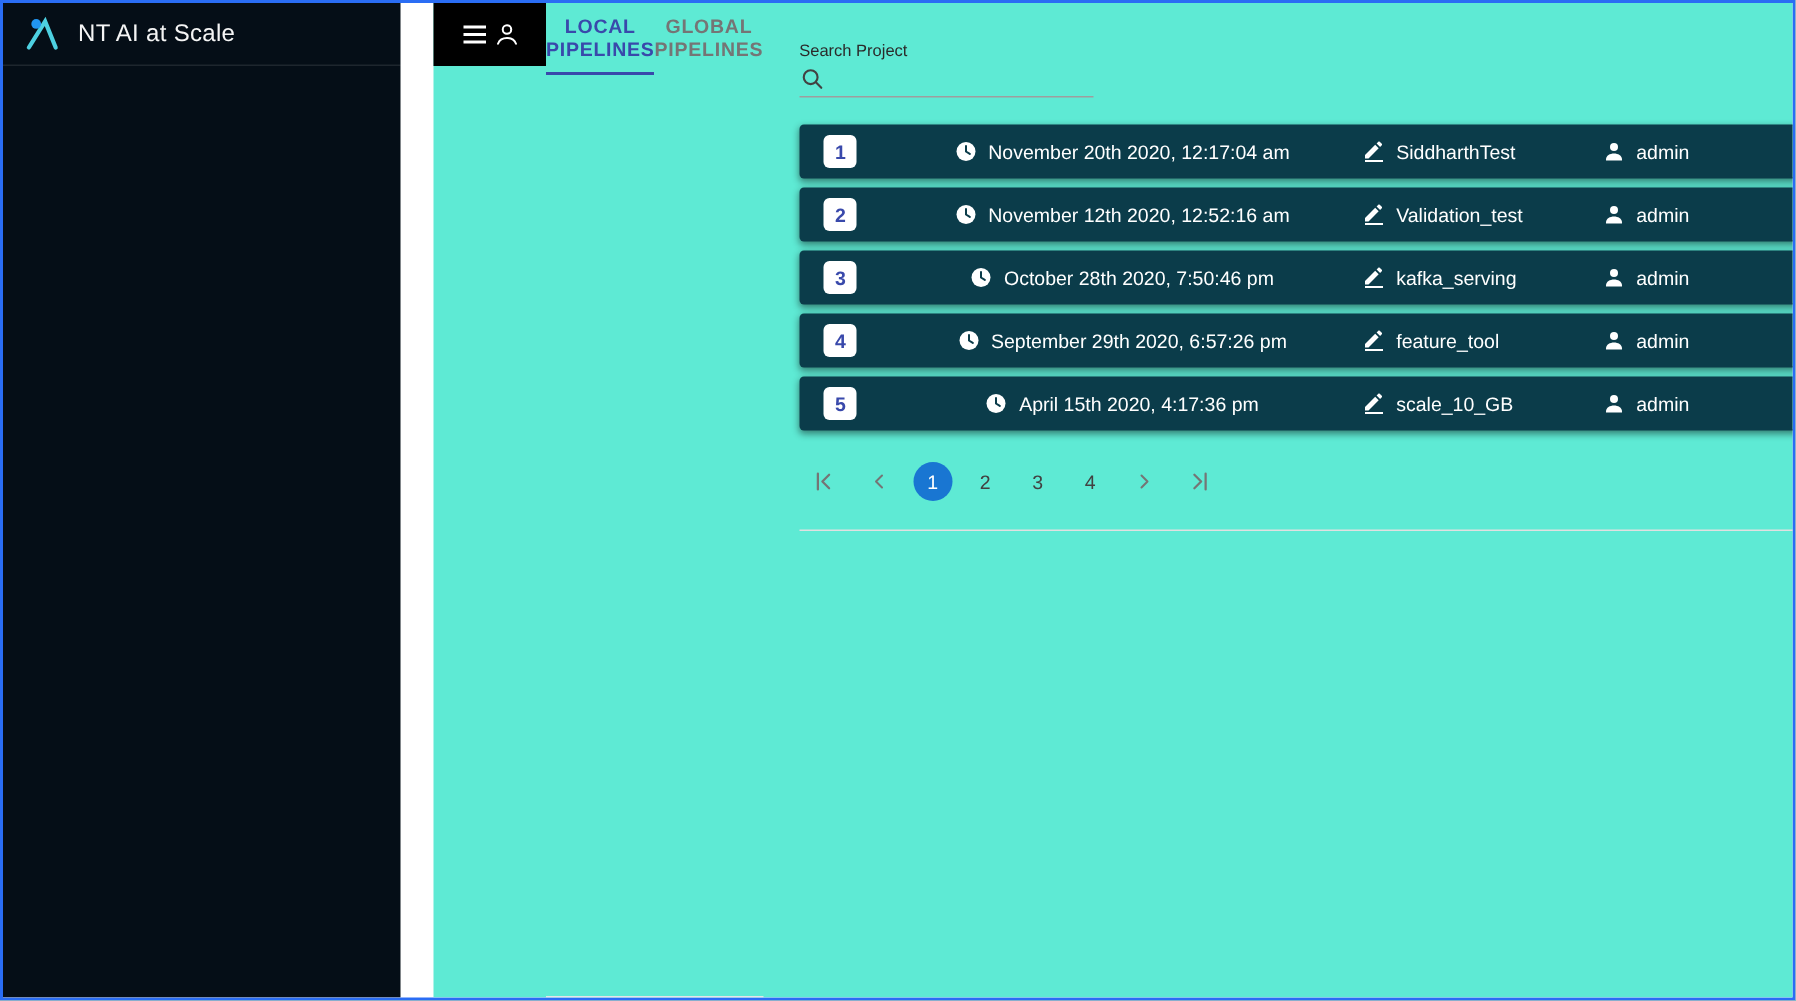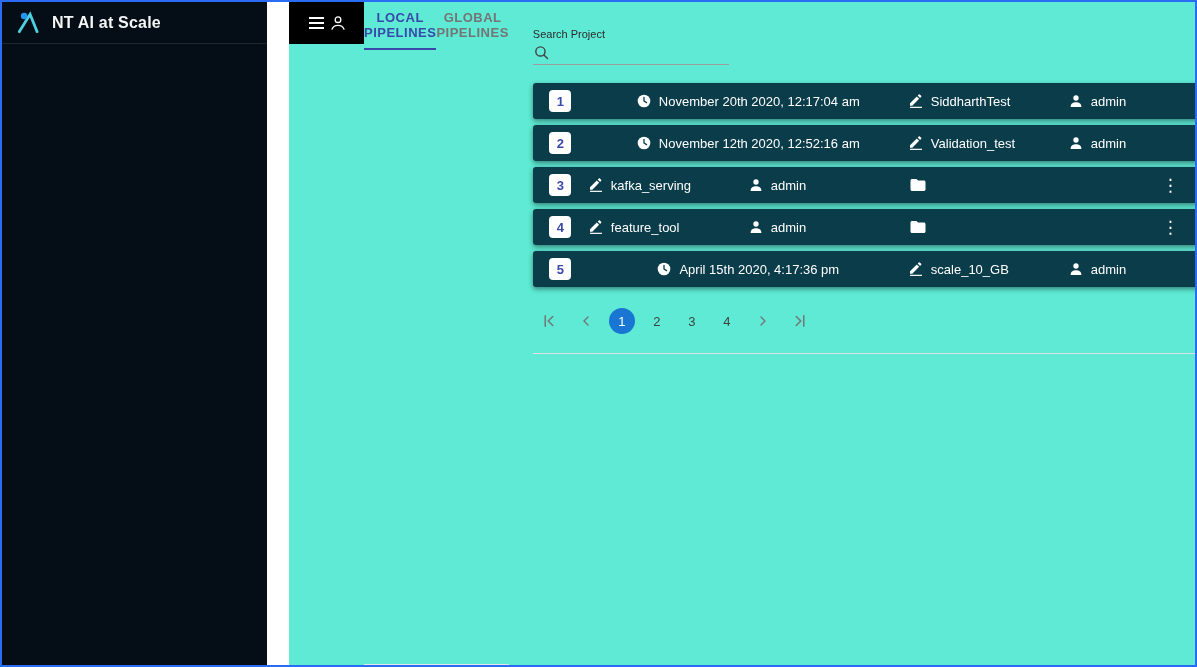--- a/index.html
+++ b/index.html
@@ -14,21 +14,21 @@
   }
 
   
   .sidebar{
     width:265px; min-width:265px; height:100%;
     background:var(--sidebar-bg,#050e17);
     color:#fff; display:flex; flex-direction:column;
   }
   .sidebar-header{
     height:42px; display:flex; align-items:center; gap:10px;
-    padding:0 14px; border-bottom:1px solid rgba(255,255,255,.10);font-weight:bold;
+    padding:0 14px; border-bottom:1px solid rgba(255,255,255,.10);
   }
   .logo-text{ font-size:16px; color:#f5f5f5; letter-spacing:.2px; }
   .sidebar-item{
     margin-top:16px; padding:6px 16px; display:flex; align-items:center; gap:11px;
     font-size:13.5px; color:#e8e8e8; cursor:pointer;
   }
 
   
   .main{ flex:1; display:flex; background:#5eead4;margin-left:22px; }
   .topbar{
@@ -234,20 +234,29 @@
       <button class="kebab" aria-label="more options">⋮</button>
     </span>
   </div>
 
   <div class="pipe-row">
     <span class="cell c-badge">
       <span class="badge">
                 <span>3</span>
               </span>
     </span>
+    <span class="cell c-date">
+      <span>
+        <svg width="16" height="16" viewBox="0 0 24 24">
+          <circle cx="12" cy="12" r="9.5" fill="#fff"></circle>
+          <path d="M12 6.5 V12 L15.8 14.4" fill="none" stroke="#0b3c4a" stroke-width="2" stroke-linecap="round"></path>
+        </svg>
+      </span>
+      <span>October 28th 2020, 7:50:46 pm</span>
+    </span>
     <span class="cell c-name">
       <span>
         <svg width="16" height="16" viewBox="0 0 24 24">
           <path d="M3 15.5 V19 h3.5 L16.7 8.8 l-3.5 -3.5 L3 15.5z" fill="#fff"></path>
           <path d="M19.8 5.7 c.4-.4 .4-1 0-1.4 L17.7 2.2 c-.4-.4 -1-.4 -1.4 0 L14.6 3.9 l3.5 3.5 1.7-1.7z" fill="#fff"></path>
           <path d="M3 21.5 H21" stroke="#fff" stroke-width="1.8"></path>
         </svg>
       </span>
       <span>kafka_serving</span>
     </span>
@@ -270,20 +279,29 @@
     <span class="cell c-kebab">
       <button class="kebab" aria-label="more options">⋮</button>
     </span>
   </div>
 
   <div class="pipe-row">
     <span class="cell c-badge">
       <span class="badge">
                 <span>4</span>
               </span>
+    </span>
+    <span class="cell c-date">
+      <span>
+        <svg width="16" height="16" viewBox="0 0 24 24">
+          <circle cx="12" cy="12" r="9.5" fill="#fff"></circle>
+          <path d="M12 6.5 V12 L15.8 14.4" fill="none" stroke="#0b3c4a" stroke-width="2" stroke-linecap="round"></path>
+        </svg>
+      </span>
+      <span>September 29th 2020, 6:57:26 pm</span>
     </span>
     <span class="cell c-name">
       <span>
         <svg width="16" height="16" viewBox="0 0 24 24">
           <path d="M3 15.5 V19 h3.5 L16.7 8.8 l-3.5 -3.5 L3 15.5z" fill="#fff"></path>
           <path d="M19.8 5.7 c.4-.4 .4-1 0-1.4 L17.7 2.2 c-.4-.4 -1-.4 -1.4 0 L14.6 3.9 l3.5 3.5 1.7-1.7z" fill="#fff"></path>
           <path d="M3 21.5 H21" stroke="#fff" stroke-width="1.8"></path>
         </svg>
       </span>
       <span>feature_tool</span>

